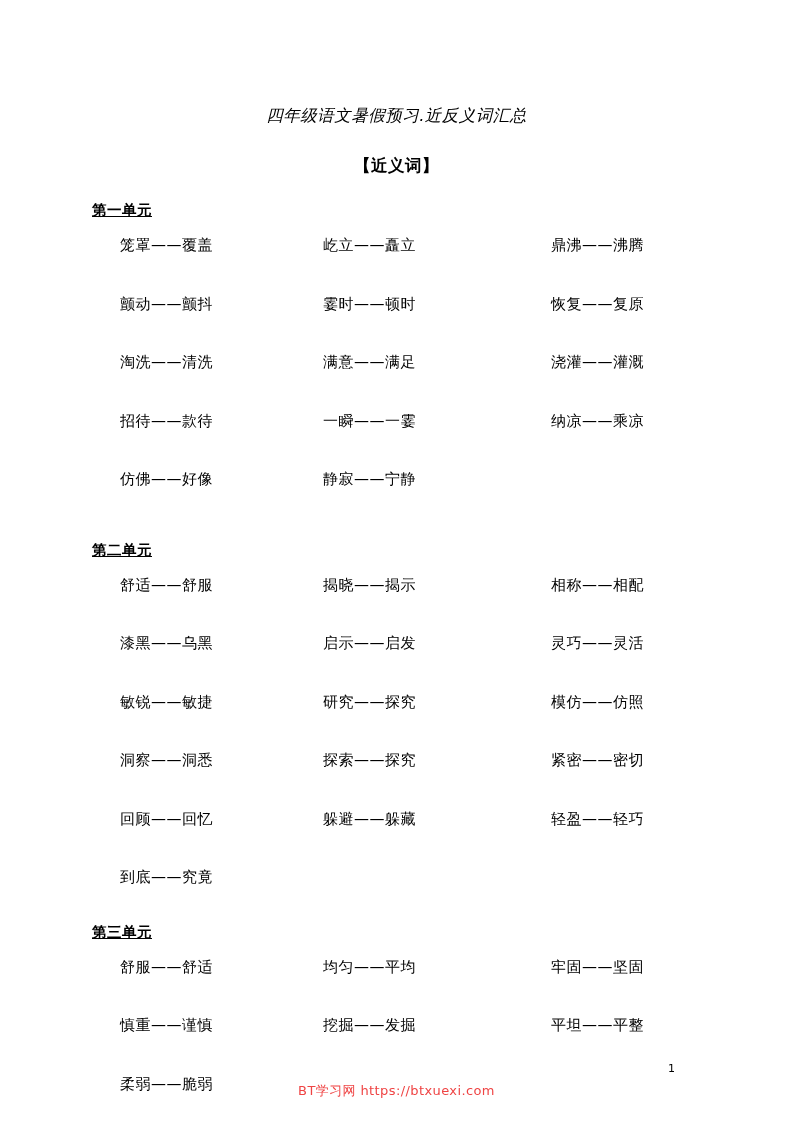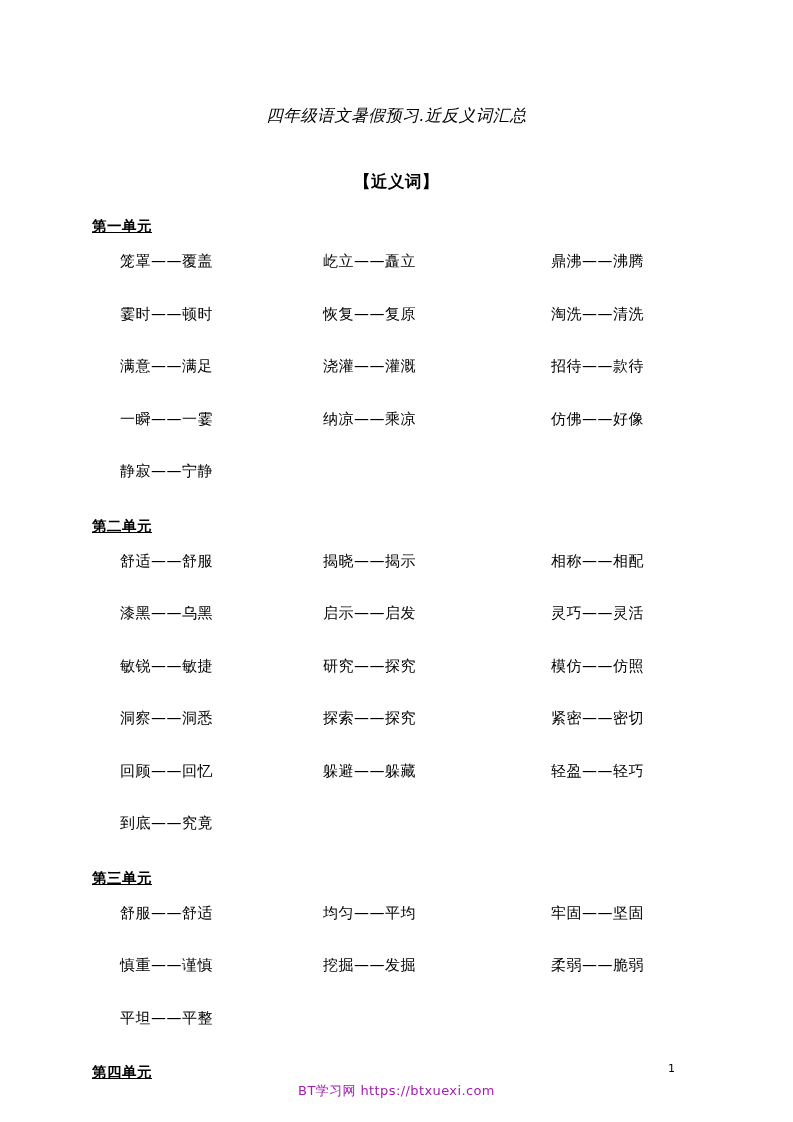--- a/index.html
+++ b/index.html
@@ -28,38 +28,38 @@
     font-size: 16.5px;
     line-height: 1.4;
     margin-top: 104px;
     letter-spacing: 0.5px;
     font-style: italic;
   }
   .section-title {
     text-align: center;
     font-size: 16.5px;
     font-weight: bold;
-    margin-top: 44px;
+    margin-top: 28px;
     letter-spacing: 0.5px;
   }
   .unit-heading {
     font-size: 14.5px;
     font-weight: bold;
     text-decoration: underline;
     margin-left: 92px;
     margin-top: 24px;
     margin-bottom: 4px;
     letter-spacing: 0.5px;
   }
   .pairs-grid {
     margin-left: 120px;
     margin-right: 120px;
     display: grid;
     grid-template-columns: 203px 228px auto;
-    row-gap: 10px;
+    row-gap: 16px;
   }
   .pair {
     font-size: 15px;
     line-height: 42.5px;
     white-space: nowrap;
     letter-spacing: 0.5px;
   }
   .page-number {
     position: absolute;
     right: 118px;
@@ -67,38 +67,39 @@
     font-size: 11px;
     color: #000;
   }
   .footer-watermark {
     position: absolute;
     left: 0;
     right: 0;
     bottom: 22px;
     text-align: center;
     font-size: 13px;
-    color: #a21caf;
+    color: #ef4444;
     letter-spacing: 0.4px;
   }
 </style>
 </head>
 <body>
 
 <div class="page">
 
   <div class="doc-title">四年级语文暑假预习.近反义词汇总</div>
 
   <div class="section-title">【近义词】</div>
 
   <div class="unit-heading">第一单元</div>
   <div class="pairs-grid">
     <div class="pair">笼罩——覆盖</div>
     <div class="pair">屹立——矗立</div>
     <div class="pair">鼎沸——沸腾</div>
+    <div class="pair">颤动——颤抖</div>
     <div class="pair">霎时——顿时</div>
     <div class="pair">恢复——复原</div>
     <div class="pair">淘洗——清洗</div>
     <div class="pair">满意——满足</div>
     <div class="pair">浇灌——灌溉</div>
     <div class="pair">招待——款待</div>
     <div class="pair">一瞬——一霎</div>
     <div class="pair">纳凉——乘凉</div>
     <div class="pair">仿佛——好像</div>
     <div class="pair">静寂——宁静</div>
@@ -126,22 +127,22 @@
     <div class="pair">到底——究竟</div>
   </div>
 
   <div class="unit-heading">第三单元</div>
   <div class="pairs-grid">
     <div class="pair">舒服——舒适</div>
     <div class="pair">均匀——平均</div>
     <div class="pair">牢固——坚固</div>
     <div class="pair">慎重——谨慎</div>
     <div class="pair">挖掘——发掘</div>
+    <div class="pair">平坦——平整</div>
     <div class="pair">柔弱——脆弱</div>
-    <div class="pair">平坦——平整</div>
     <div class="pair"></div>
   </div>
 
   <div class="unit-heading">第四单元</div>
 
   <div class="page-number">1</div>
   <div class="footer-watermark">BT学习网 https://btxuexi.com</div>
 
 </div>
 

